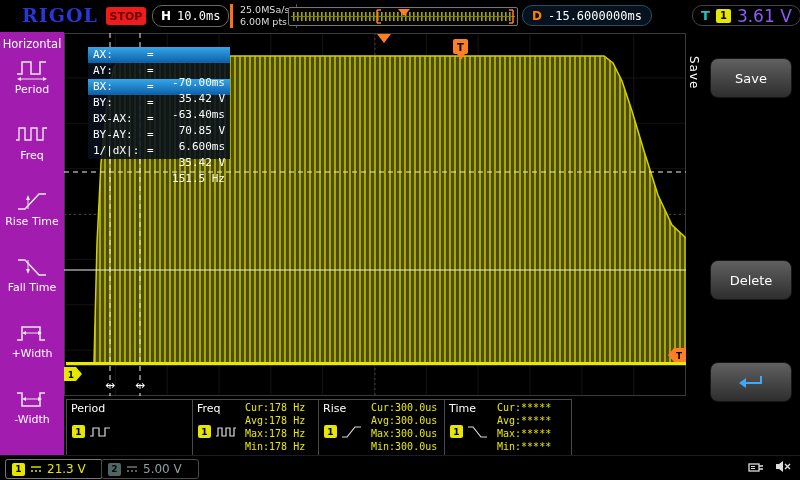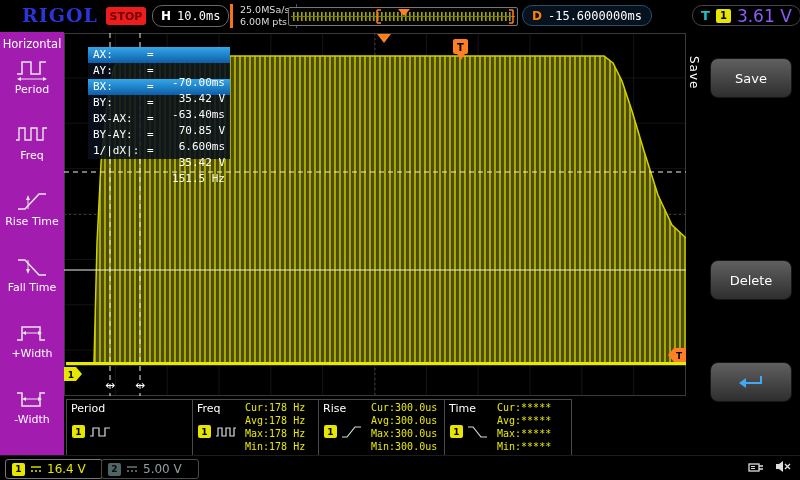--- a/index.html
+++ b/index.html
@@ -335,21 +335,21 @@
     </div>
   </div>
 
   <div class="statusbar">
     <div class="ch-box ch1-box">
       <span class="ch-badge ctr">1</span>
       <svg width="12" height="10" viewBox="0 0 12 10">
         <path d="M1 3 H11" stroke="#e6e600" stroke-width="1.4"></path>
         <path d="M1 7 H3 M5 7 H7 M9 7 H11" stroke="#e6e600" stroke-width="1.4"></path>
       </svg>
-      <span class="ch-val">16.4 V</span>
+      <span class="ch-val">21.3 V</span>
     </div>
     <div class="ch-box ch2-box">
       <span class="ch-badge ctr">2</span>
       <svg width="12" height="10" viewBox="0 0 12 10">
         <path d="M1 3 H11" stroke="#6d8080" stroke-width="1.4"></path>
         <path d="M1 7 H3 M5 7 H7 M9 7 H11" stroke="#6d8080" stroke-width="1.4"></path>
       </svg>
       <span class="ch-val">5.00 V</span>
     </div>
     <div class="hw-icons">

